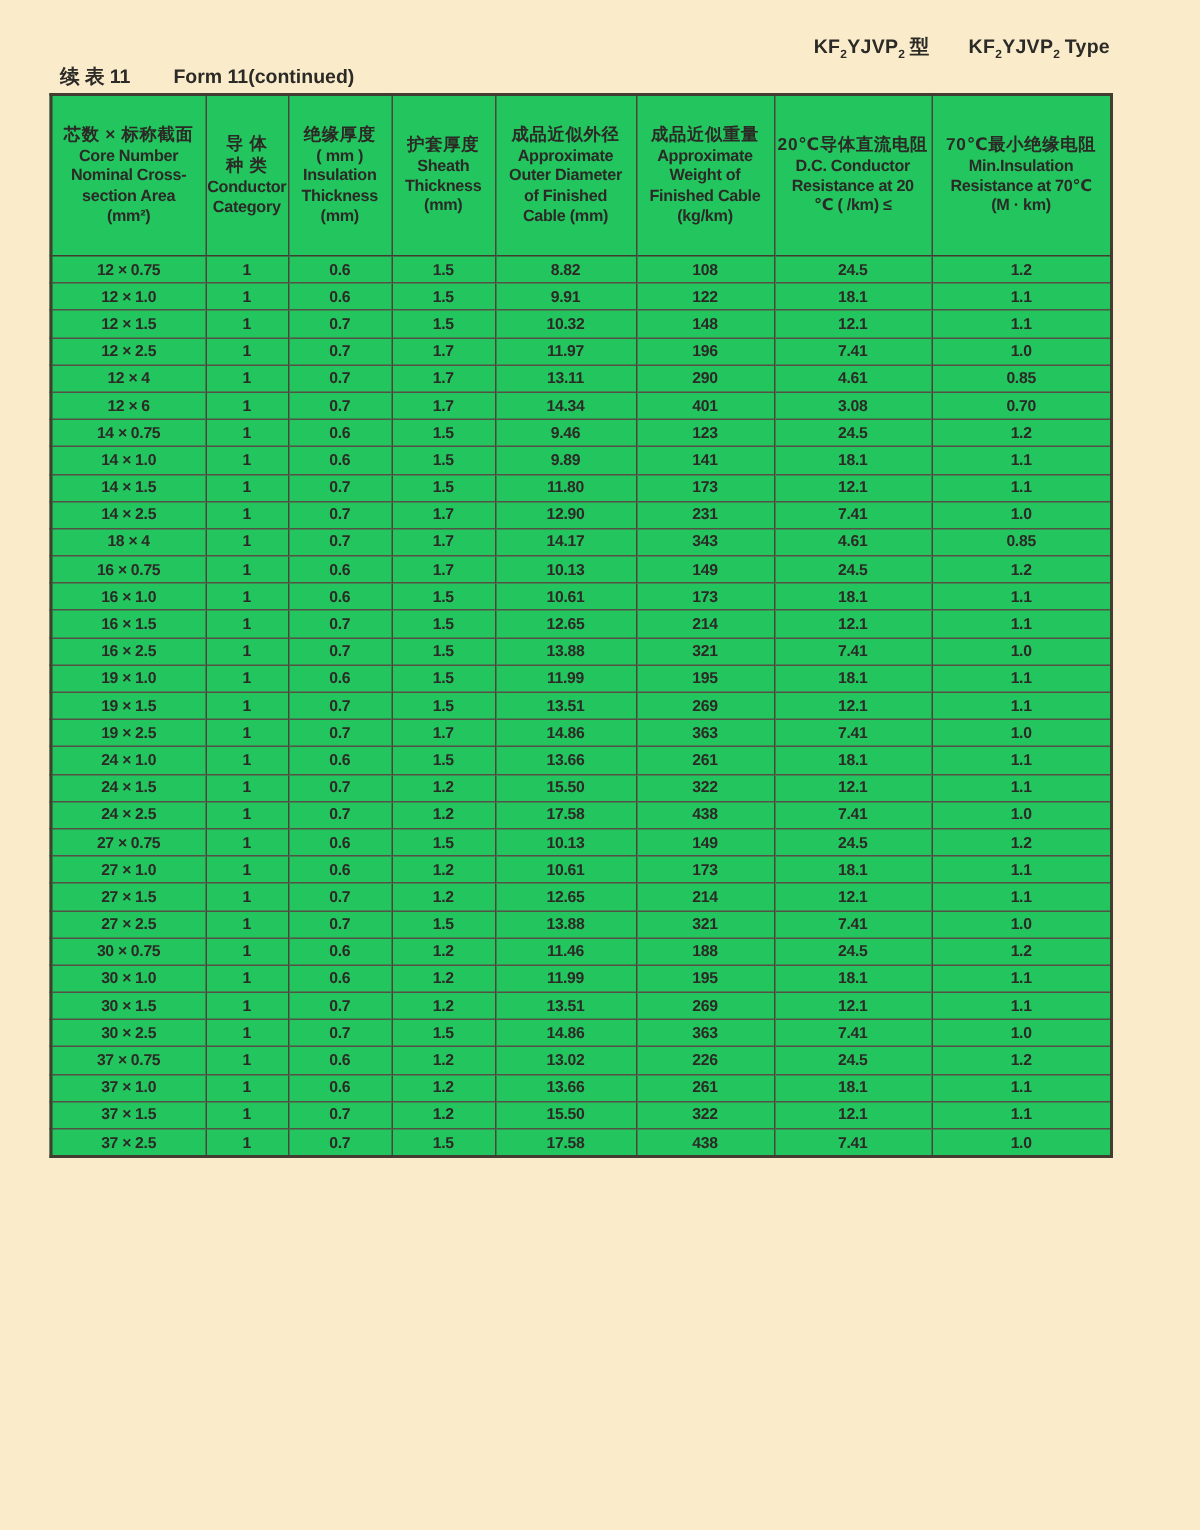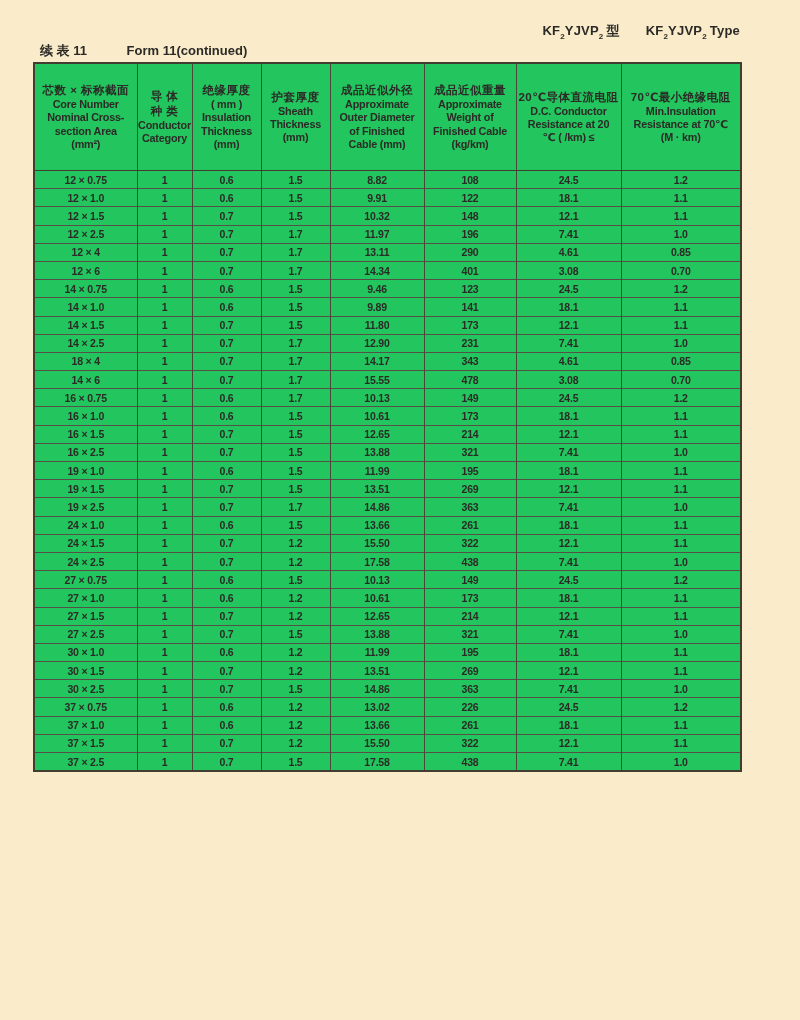--- a/index.html
+++ b/index.html
@@ -18,21 +18,21 @@
     white-space:nowrap;
   }
   .type-label sub{font-size:8px;font-weight:bold;}
   .type-gap{display:inline-block;width:26px;}
   .type-suffix{margin-left:3px;}
   
   .caption{
     position:absolute;top:42px;left:40px;
     font-size:13px;font-weight:bold;white-space:nowrap;
   }
-  .caption-en{margin-left:36px;font-size:13px;}
+  .caption-en{margin-left:25px;font-size:13px;}
   
   table.grid{
     position:absolute;top:62px;left:33px;
     width:707px;
     border-collapse:collapse;table-layout:fixed;
     background:#22c55e;
     border:2px solid #413d31;
   }
   table.grid th,table.grid td{
     border-left:1.3px solid #4a463a;
@@ -240,30 +240,20 @@
         <td>18 × 4</td>
         <td>1</td>
         <td>0.7</td>
         <td>1.7</td>
         <td>14.17</td>
         <td>343</td>
         <td>4.61</td>
         <td>0.85</td>
       </tr>
       <tr>
-        <td>14 × 6</td>
-        <td>1</td>
-        <td>0.7</td>
-        <td>1.7</td>
-        <td>15.55</td>
-        <td>478</td>
-        <td>3.08</td>
-        <td>0.70</td>
-      </tr>
-      <tr>
         <td>16 × 0.75</td>
         <td>1</td>
         <td>0.6</td>
         <td>1.7</td>
         <td>10.13</td>
         <td>149</td>
         <td>24.5</td>
         <td>1.2</td>
       </tr>
       <tr>
@@ -388,20 +378,30 @@
       </tr>
       <tr>
         <td>27 × 2.5</td>
         <td>1</td>
         <td>0.7</td>
         <td>1.5</td>
         <td>13.88</td>
         <td>321</td>
         <td>7.41</td>
         <td>1.0</td>
+      </tr>
+      <tr>
+        <td>30 × 0.75</td>
+        <td>1</td>
+        <td>0.6</td>
+        <td>1.2</td>
+        <td>11.46</td>
+        <td>188</td>
+        <td>24.5</td>
+        <td>1.2</td>
       </tr>
       <tr>
         <td>30 × 1.0</td>
         <td>1</td>
         <td>0.6</td>
         <td>1.2</td>
         <td>11.99</td>
         <td>195</td>
         <td>18.1</td>
         <td>1.1</td>

